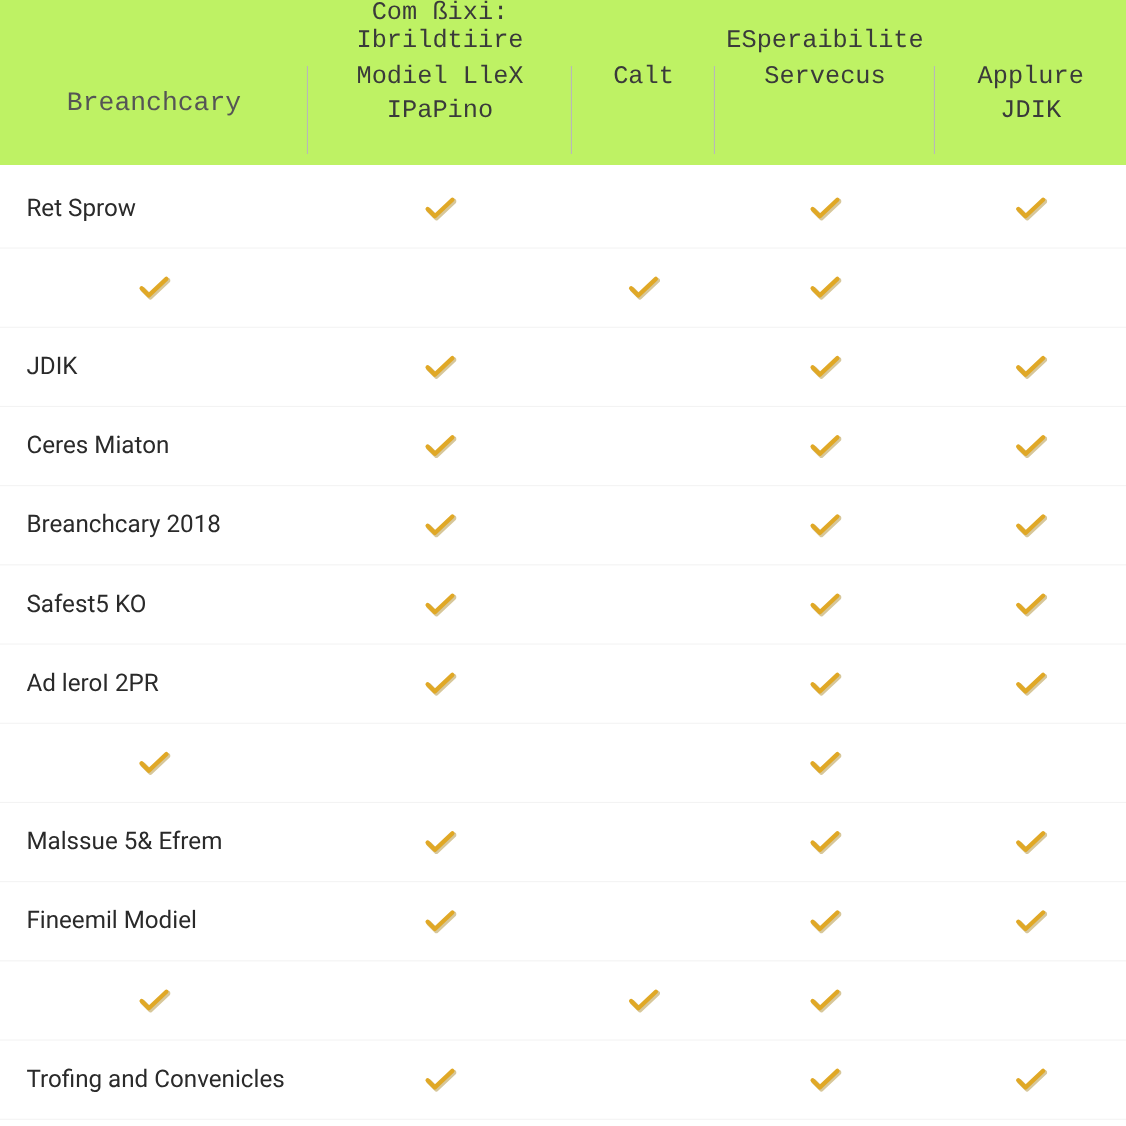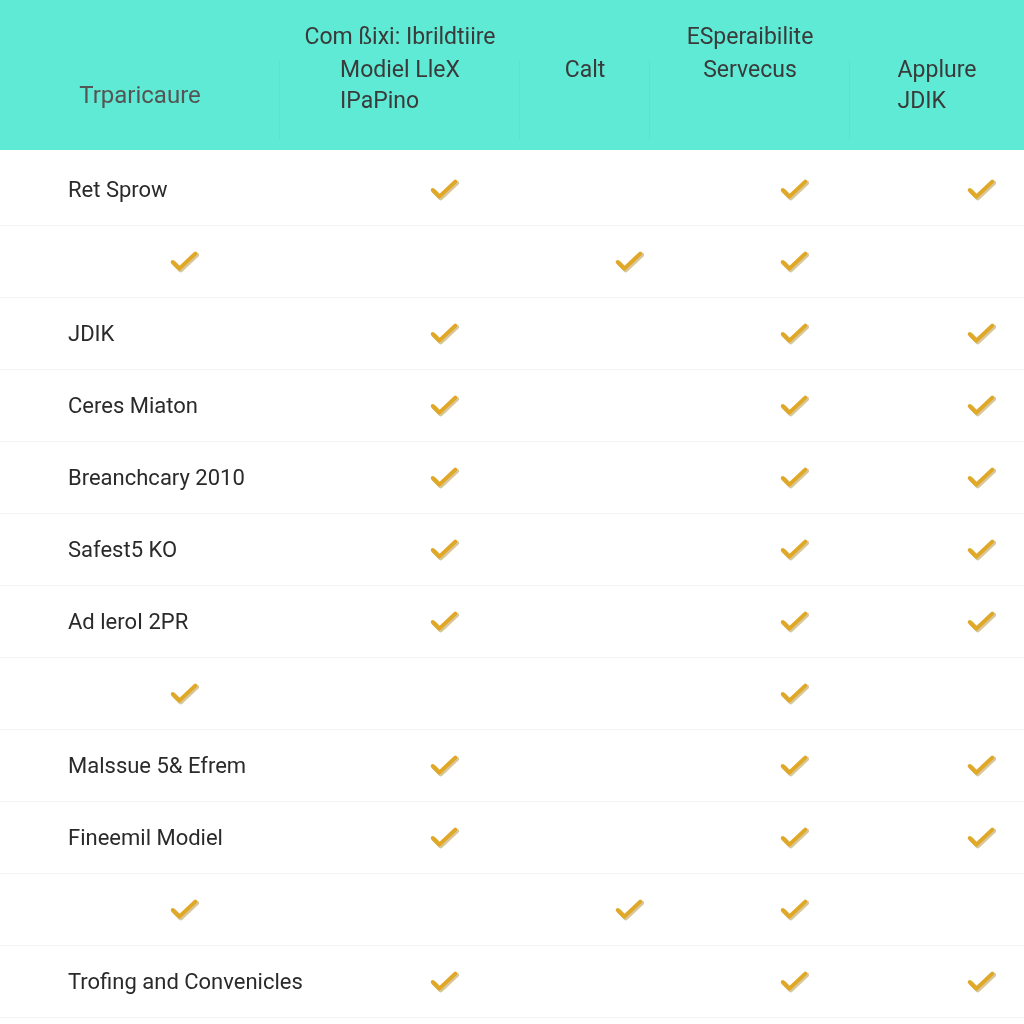--- a/index.html
+++ b/index.html
@@ -9,28 +9,29 @@
     background: #ffffff;
     color: #2a2a2a;
   }
   .table {
     display: grid;
     grid-template-columns: 280px 240px 130px 200px 174px;
     width: 1024px;
   }
   
   .hdr {
-    background: #5eead4;
+    background: #bef264;
     display: flex;
     align-items: center;
     justify-content: center;
-    text-align: left;
+    text-align: center;
     font-size: 23px;
     color: #3a3a3a;
     position: relative;
+    font-family: Liberation Mono, monospace;
   }
   .hdr-top {
     height: 50px;
     padding-top: 14px;
     align-items: flex-end;
   }
   .hdr-bot {
     height: 100px;
     padding: 4px 6px 14px 6px;
     align-items: flex-start;
@@ -53,21 +54,20 @@
   }
   
   .body-wrap {
     grid-column: 1 / -1;
   }
   .row {
     display: grid;
     grid-template-columns: 280px 240px 130px 200px 174px;
     height: 72px;
     border-bottom: 1px solid #f3f3f3;
-    padding-left: 44px;
   }
   .row:first-child { margin-top: 4px; }
   .feat {
     display: flex;
     align-items: center;
     padding-left: 24px;
     font-size: 22px;
     color: #2a2a2a;
   }
   .cell {
@@ -91,21 +91,21 @@
   <div class="hdr hdr-top" style="grid-column: span 1;">
     <span>Com ßixi: Ibrildtiire</span>
   </div>
   <div class="hdr hdr-top"></div>
   <div class="hdr hdr-top">
     <span>ESperaibilite</span>
   </div>
   <div class="hdr hdr-top"></div>
 
   <div class="hdr hdr-bot hdr-left-label sep-right" style="align-items:center;">
-    <span>Trparicaure</span>
+    <span>Breanchcary</span>
   </div>
   <div class="hdr hdr-bot sep-right">
     <span>Modiel LleX
 IPaPino</span>
   </div>
   <div class="hdr hdr-bot sep-right">
     <span>Calt</span>
   </div>
   <div class="hdr hdr-bot sep-right">
     <span>Servecus</span>
@@ -221,21 +221,21 @@
         <div class="cell">
           <span class="check">
             <svg viewBox="0 0 32 24" width="30" height="24">
     <path d="M4 12 L11 19 L28 3" stroke="#d7c79a" stroke-width="5" fill="none" stroke-linecap="round" stroke-linejoin="round" transform="translate(1.5,1.5)"></path>
     <path d="M4 12 L11 19 L28 3" stroke="#e0a826" stroke-width="4.2" fill="none" stroke-linecap="round" stroke-linejoin="round"></path>
   </svg>
           </span>
         </div>
       </div>
       <div class="row">
-        <div class="feat">Breanchcary 2010</div>
+        <div class="feat">Breanchcary 2018</div>
         <div class="cell">
           <span class="check">
             <svg viewBox="0 0 32 24" width="30" height="24">
     <path d="M4 12 L11 19 L28 3" stroke="#d7c79a" stroke-width="5" fill="none" stroke-linecap="round" stroke-linejoin="round" transform="translate(1.5,1.5)"></path>
     <path d="M4 12 L11 19 L28 3" stroke="#e0a826" stroke-width="4.2" fill="none" stroke-linecap="round" stroke-linejoin="round"></path>
   </svg>
           </span>
         </div>
         <div class="cell"></div>
         <div class="cell">

